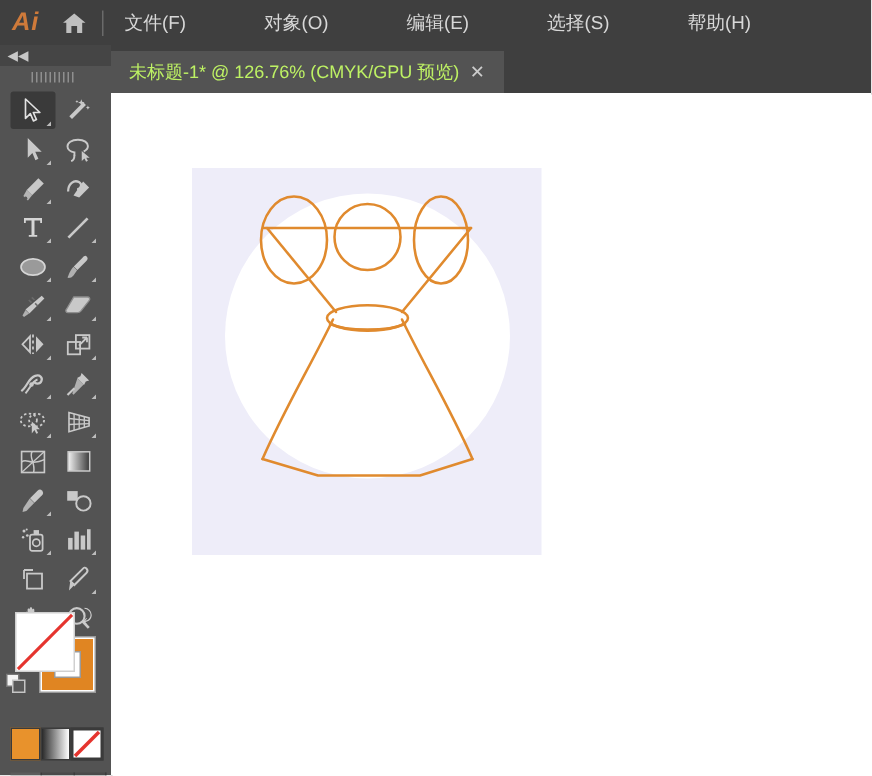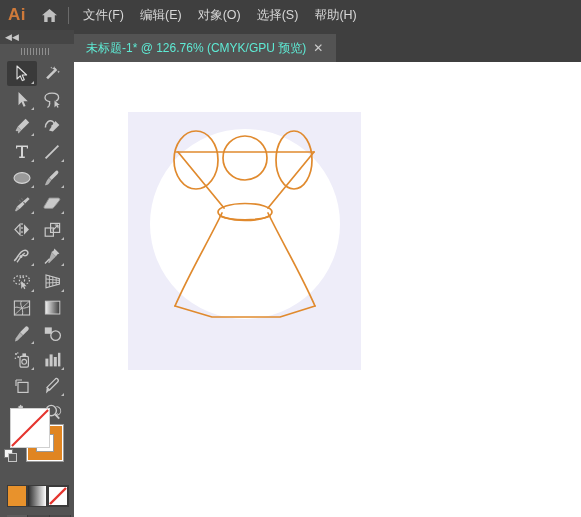--- a/index.html
+++ b/index.html
@@ -14,26 +14,27 @@
 
   
   .menubar{
     position:absolute;left:0;top:0;width:581px;height:30px;
     background:#3f3f3f;display:flex;align-items:center;
   }
   .ai-logo{
     width:34px;height:30px;display:flex;align-items:center;justify-content:center;
     color:#cf7a3a;font-size:17px;font-weight:bold;letter-spacing:.5px;
     font-family:"Liberation Sans",sans-serif;
+    font-style:italic;
   }
   .home-btn{
     width:30px;height:30px;display:flex;align-items:center;justify-content:center;
   }
   .menu-sep{width:1px;height:17px;background:#6a6a6a;margin:0 6px 0 4px;}
-  .menu-items{display:flex;align-items:center;}
+  .menu-items{display:flex;align-items:center;gap:36px;}
   .menu-item{
     color:#d8d8d8;font-size:12.5px;padding:4px 8px;white-space:nowrap;
     line-height:14px;
   }
 
   
   .toolbar{
     position:absolute;left:0;top:30px;width:74px;height:487px;
     background:#535353;border-right:1px solid #2c2c2c;
   }
@@ -108,21 +109,21 @@
   
   .tabbar{
     position:absolute;left:74px;top:30px;width:507px;height:32px;
     background:#3f3f3f;border-bottom:1px solid #2c2c2c;
   }
   .doctab{
     position:absolute;left:0px;top:4px;height:28px;
     background:#535353;display:flex;align-items:center;padding:0 0 0 12px;
     box-sizing:border-box;
   }
-  .doctab-label{color:#5eead4;font-size:12px;white-space:nowrap;line-height:14px;}
+  .doctab-label{color:#bef264;font-size:12px;white-space:nowrap;line-height:14px;}
   .doctab-close{
     width:24px;height:28px;display:flex;align-items:center;justify-content:center;
     color:#cccccc;font-size:12px;
   }
 
   
   .canvas{
     position:absolute;left:74px;top:62px;width:507px;height:455px;background:#ffffff;
   }
   .artboard{
@@ -139,22 +140,22 @@
   <div class="menubar">
     <div class="ai-logo">Ai</div>
     <div class="home-btn">
       <svg width="17" height="15" viewBox="0 0 17 15">
         <path d="M8.5 1 L16 7.2 L13.8 7.2 L13.8 14 L10.4 14 L10.4 9.3 L6.6 9.3 L6.6 14 L3.2 14 L3.2 7.2 L1 7.2 Z" fill="#bfbfbf"></path>
       </svg>
     </div>
     <div class="menu-sep"></div>
     <div class="menu-items">
       <div class="menu-item">文件(F)</div>
+      <div class="menu-item">对象(O)</div>
       <div class="menu-item">编辑(E)</div>
-      <div class="menu-item">对象(O)</div>
       <div class="menu-item">选择(S)</div>
       <div class="menu-item">帮助(H)</div>
     </div>
   </div>
 
   <div class="toolbar">
     <div class="tb-header">
       <div class="tb-collapse">◀◀</div>
     </div>
     <div class="tb-grip">

